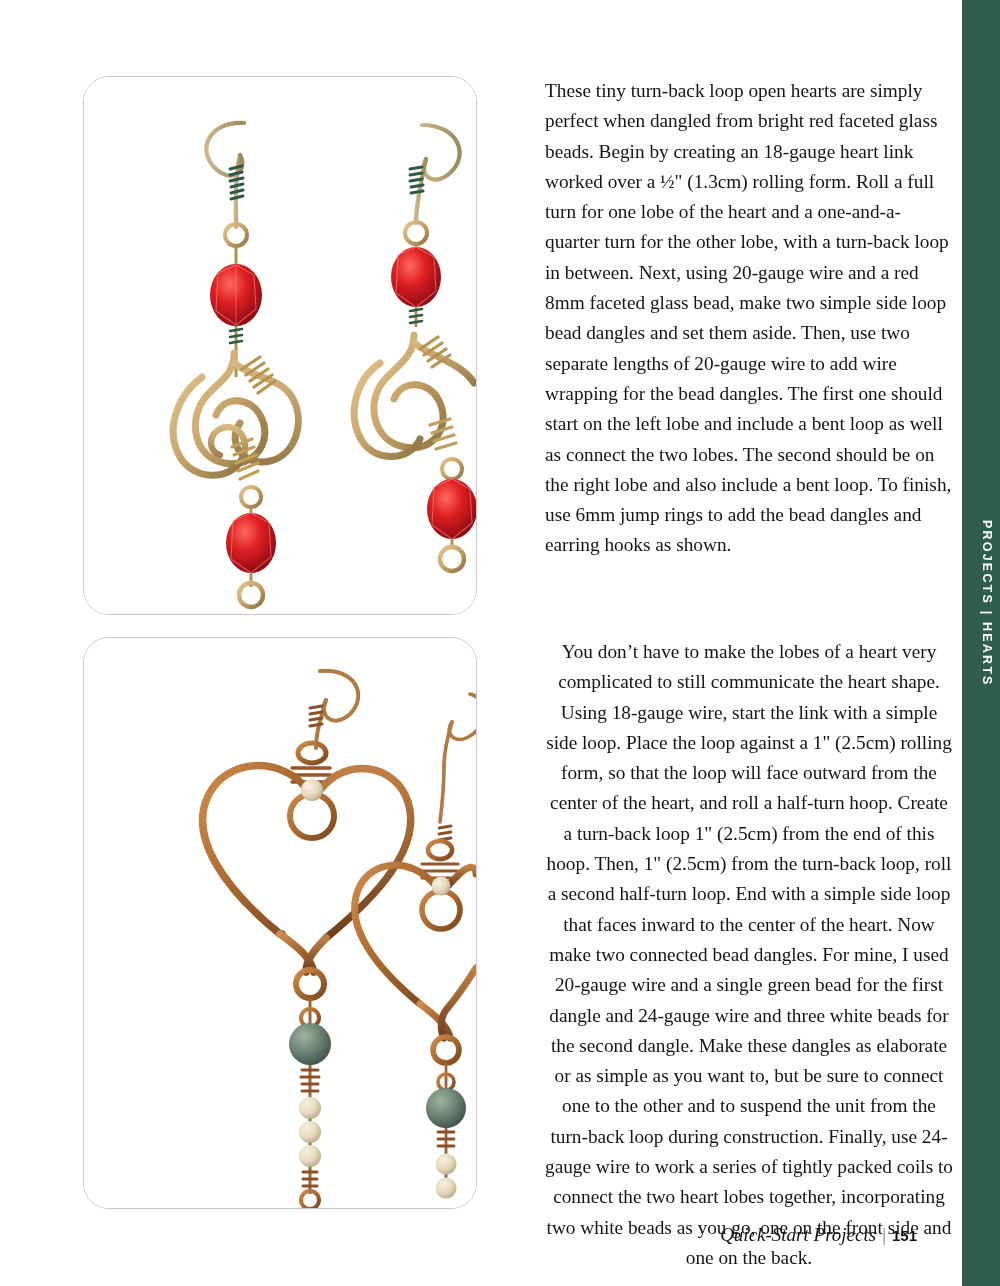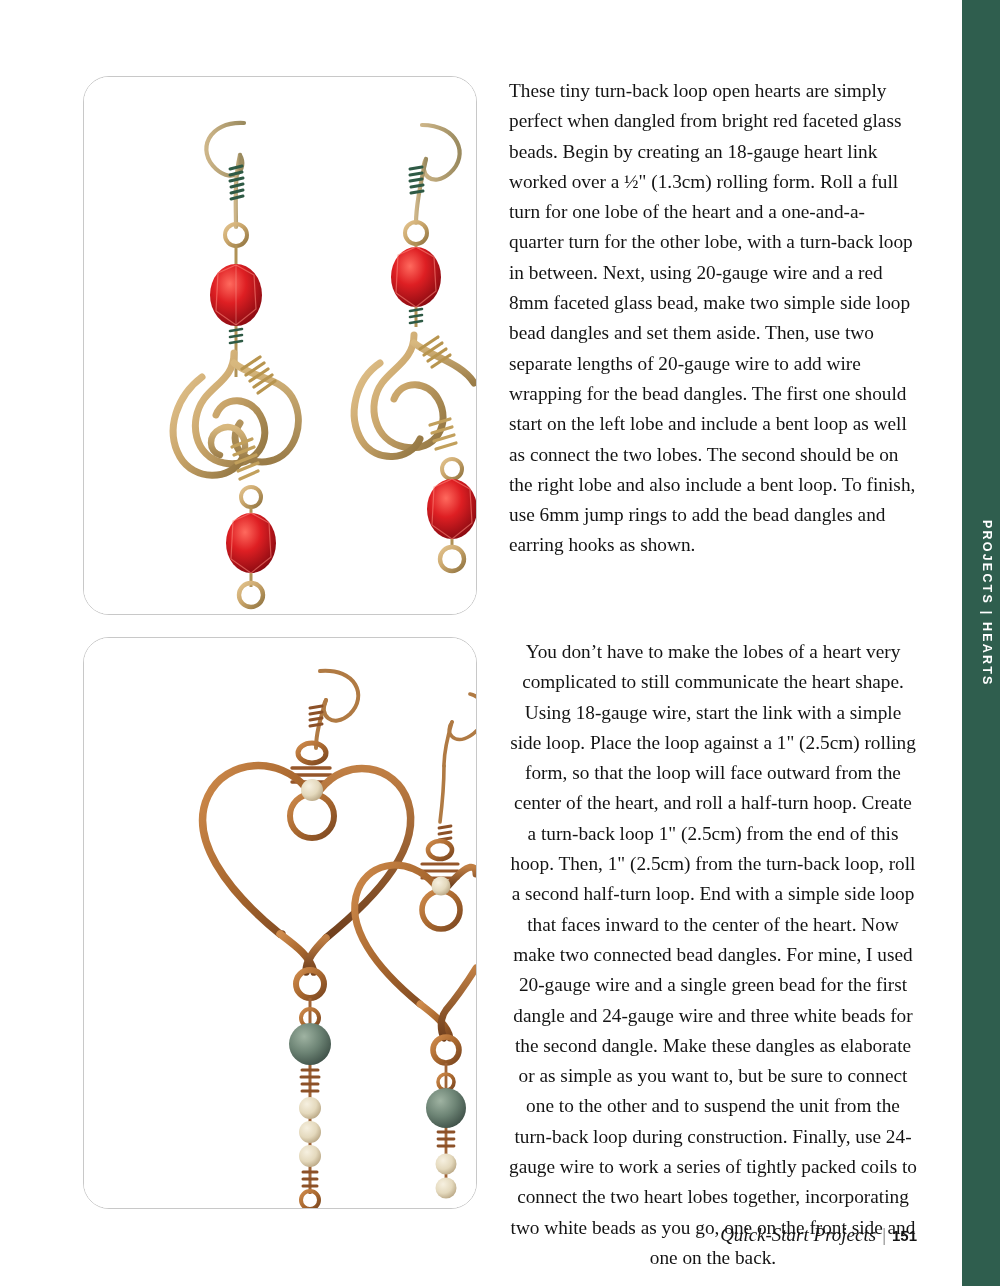--- a/index.html
+++ b/index.html
@@ -62,20 +62,21 @@
     background: #fdfdfd;
   }
 
   .text-col {
     position: absolute;
     width: 408px;
     font-size: 19.3px;
     line-height: 30.3px;
     text-align: left;
     color: #141414;
+    margin-left: 36px;
   }
   .text-col.one { left: 509px; top: 76px; }
   .text-col.two { left: 509px; top: 637px; text-align: center; }
   .text-col p { margin: 0; }
 
   .footer {
     position: absolute;
     left: 509px;
     top: 1224px;
     width: 408px;

